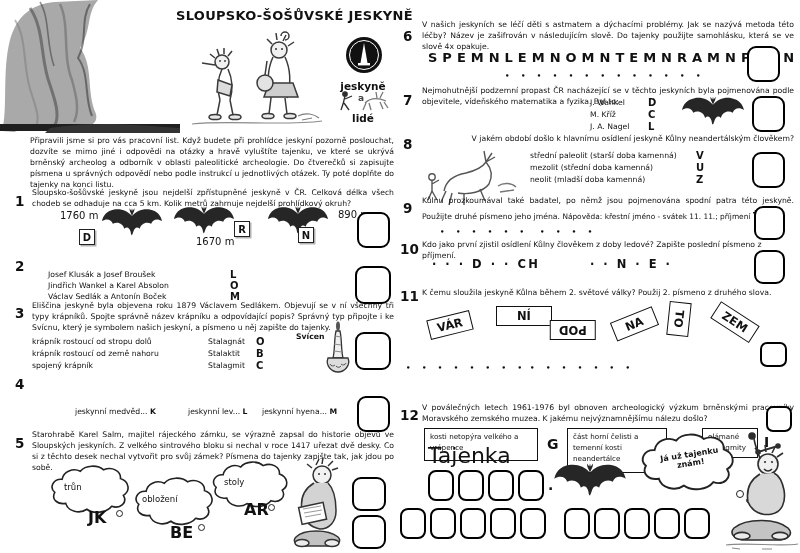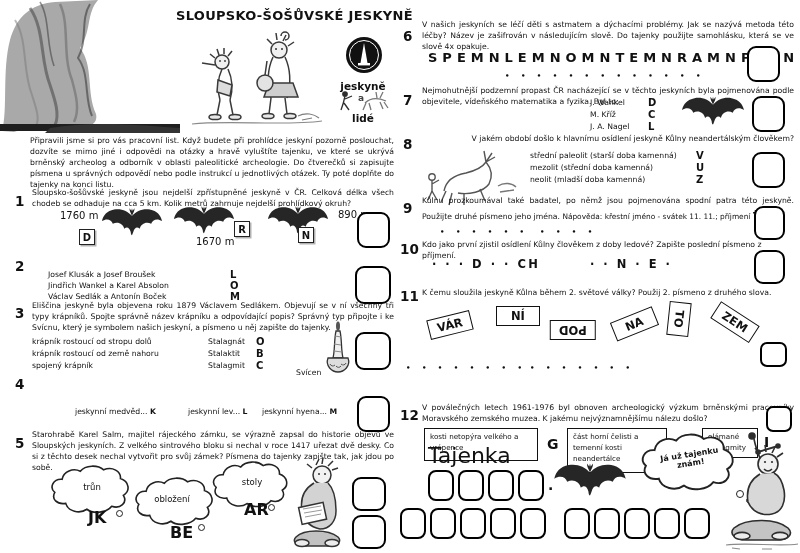--- a/index.html
+++ b/index.html
@@ -14,21 +14,21 @@
   .chk{position:absolute;border:2.4px solid #000;border-radius:9px;background:#fff}
   .lbox{position:absolute;width:16px;height:16px;border:1.4px solid #222;background:#fff;text-align:center;font-weight:bold;font-size:10px;line-height:15px;box-shadow:1.5px 1.5px 0 rgba(0,0,0,.3)}
   .tile{position:absolute;border:1.7px solid #111;background:#fff;font-weight:bold;font-size:11.5px;padding:2px 8px;white-space:nowrap}
   .tbox{display:inline-block;width:26px;height:31px;border:2.3px solid #000;border-radius:8px;background:#fff;margin-right:4px;vertical-align:middle}
   .dots{font-size:7px;letter-spacing:4.5px;font-weight:bold;white-space:nowrap}
   .pattern{font-weight:bold;font-size:11.5px;letter-spacing:2.5px;white-space:nowrap}
   .optbox{position:absolute;border:1.6px solid #111;background:#fff;font-size:7.2px;line-height:1.5;padding:3px 5px}
   .bigltr{position:absolute;font-weight:bold;font-size:14px}
   .title{font-weight:bold;font-size:13px;letter-spacing:.3px;white-space:nowrap}
   .cipher{font-weight:bold;font-size:13px;letter-spacing:5px;white-space:nowrap}
-  .cloudtxt{position:absolute;font-size:8.5px;text-align:center}
+  .cloudtxt{position:absolute;font-size:8.5px;}
   .cloudltr{position:absolute;font-weight:bold;font-size:16px}
   .bub{position:absolute;border:1.6px solid #222;border-radius:50%;background:#fff}
   .taj-h{font-weight:normal;font-size:22px}
   .hint{font-size:7.4px}
   .cross{font-size:12px;font-weight:bold}
 </style>
 </head>
 <body>
 
 <svg width="0" height="0" style="position:absolute" aria-hidden="true">
@@ -141,21 +141,21 @@
   <div class="abs qt" style="left:32px;top:301px;width:362px">Eliščina jeskyně byla objevena roku 1879 Václavem Sedlákem. Objevují se v ní všechny tři typy krápníků. Spojte správně název krápníku a odpovídající popis? Správný typ připojte i ke Svícnu, který je symbolem našich jeskyní, a písmeno u něj zapište do tajenky.</div>
   <div class="abs opt" style="left:32px;top:337px">krápník rostoucí od stropu dolů</div>
   <div class="abs opt" style="left:208px;top:337px">Stalagnát</div>
   <div class="abs ltr" style="left:256px;top:336px">O</div>
   <div class="abs opt" style="left:32px;top:349px">krápník rostoucí od země nahoru</div>
   <div class="abs opt" style="left:208px;top:349px">Stalaktit</div>
   <div class="abs ltr" style="left:256px;top:348px">B</div>
   <div class="abs opt" style="left:32px;top:361px">spojený krápník</div>
   <div class="abs opt" style="left:208px;top:361px">Stalagmit</div>
   <div class="abs ltr" style="left:256px;top:360px">C</div>
-  <div class="abs opt" style="left:296px;top:368px;font-weight:normal">Svícen</div>
+  <div class="abs opt" style="left:296px;top:332px;font-weight:bold">Svícen</div>
   <svg class="abs" style="left:324px;top:320px" width="28" height="56" viewBox="0 0 28 56">
     <ellipse cx="14" cy="6" rx="2" ry="4.5" fill="#555"></ellipse>
     <path d="M12,11 C10,20 11,30 9,38 L19,38 C17,30 18,20 16,11 Z" fill="#efefef" stroke="#333" stroke-width="1.3"></path>
     <path d="M11,16 l6,1 M10,24 l7,1 M10,31 l8,1" stroke="#888" stroke-width="1"></path>
     <path d="M4,38 C1,46 8,52 14,52 C20,52 27,46 24,38 Z" fill="#ddd" stroke="#333" stroke-width="1.3"></path>
     <path d="M6,44 a3,3 0 0 0 5,1 M12,46 a3,3 0 0 0 5,0 M17,44 a3,3 0 0 0 5,-1" stroke="#555" fill="none" stroke-width="1"></path>
   </svg>
   <div class="chk" style="left:355px;top:332px;width:36px;height:38px"></div>
 
   <div class="abs qnum" style="left:15px;top:376px">4</div>
@@ -255,21 +255,21 @@
 
   <div class="abs qnum" style="left:0px;top:241px">10</div>
   <div class="abs qt" style="left:22px;top:240px;width:372px;text-align:left">Kdo jako první zjistil osídlení Kůlny člověkem z doby ledové? Zapište poslední písmeno z příjmení.</div>
   <div class="abs pattern" style="left:32px;top:257px">· · · D · · CH</div>
   <div class="abs pattern" style="left:190px;top:257px">· · N · E ·</div>
   <div class="chk" style="left:354px;top:250px;width:31px;height:34px"></div>
 
   <div class="abs qnum" style="left:0px;top:288px">11</div>
   <div class="abs qt" style="left:22px;top:288px;width:372px;text-align:left">K čemu sloužila jeskyně Kůlna během 2. světové války? Použij 2. písmeno z druhého slova.</div>
   <div class="tile" style="left:28px;top:315px;transform:rotate(-14deg)">VÁR</div>
-  <div class="tile" style="left:96px;top:306px;padding:2px 14px">NÍ</div>
+  <div class="tile" style="left:96px;top:306px;padding:2px 20px">NÍ</div>
   <div class="tile" style="left:150px;top:320px;transform:rotate(180deg)">POD</div>
   <div class="tile" style="left:212px;top:314px;transform:rotate(-22deg);padding:2px 12px">NA</div>
   <div class="tile" style="left:268px;top:302px;padding:7px 3px;writing-mode:vertical-rl;transform:rotate(6deg)">TO</div>
   <div class="tile" style="left:312px;top:312px;transform:rotate(33deg)">ZEM</div>
   <div class="chk" style="left:360px;top:342px;width:27px;height:25px;border-radius:7px"></div>
   <div class="abs dots" style="left:6px;top:364px">• • • • • • • •</div>
   <div class="abs dots" style="left:130px;top:364px">• • • • • • •</div>
 
   <div class="abs qnum" style="left:0px;top:407px">12</div>
   <div class="abs qt" style="left:22px;top:403px;width:372px">V poválečných letech 1961-1976 byl obnoven archeologický výzkum brněnskými pracovníky Moravského zemského muzea. K jakému nejvýznamnějšímu nálezu došlo?</div>

